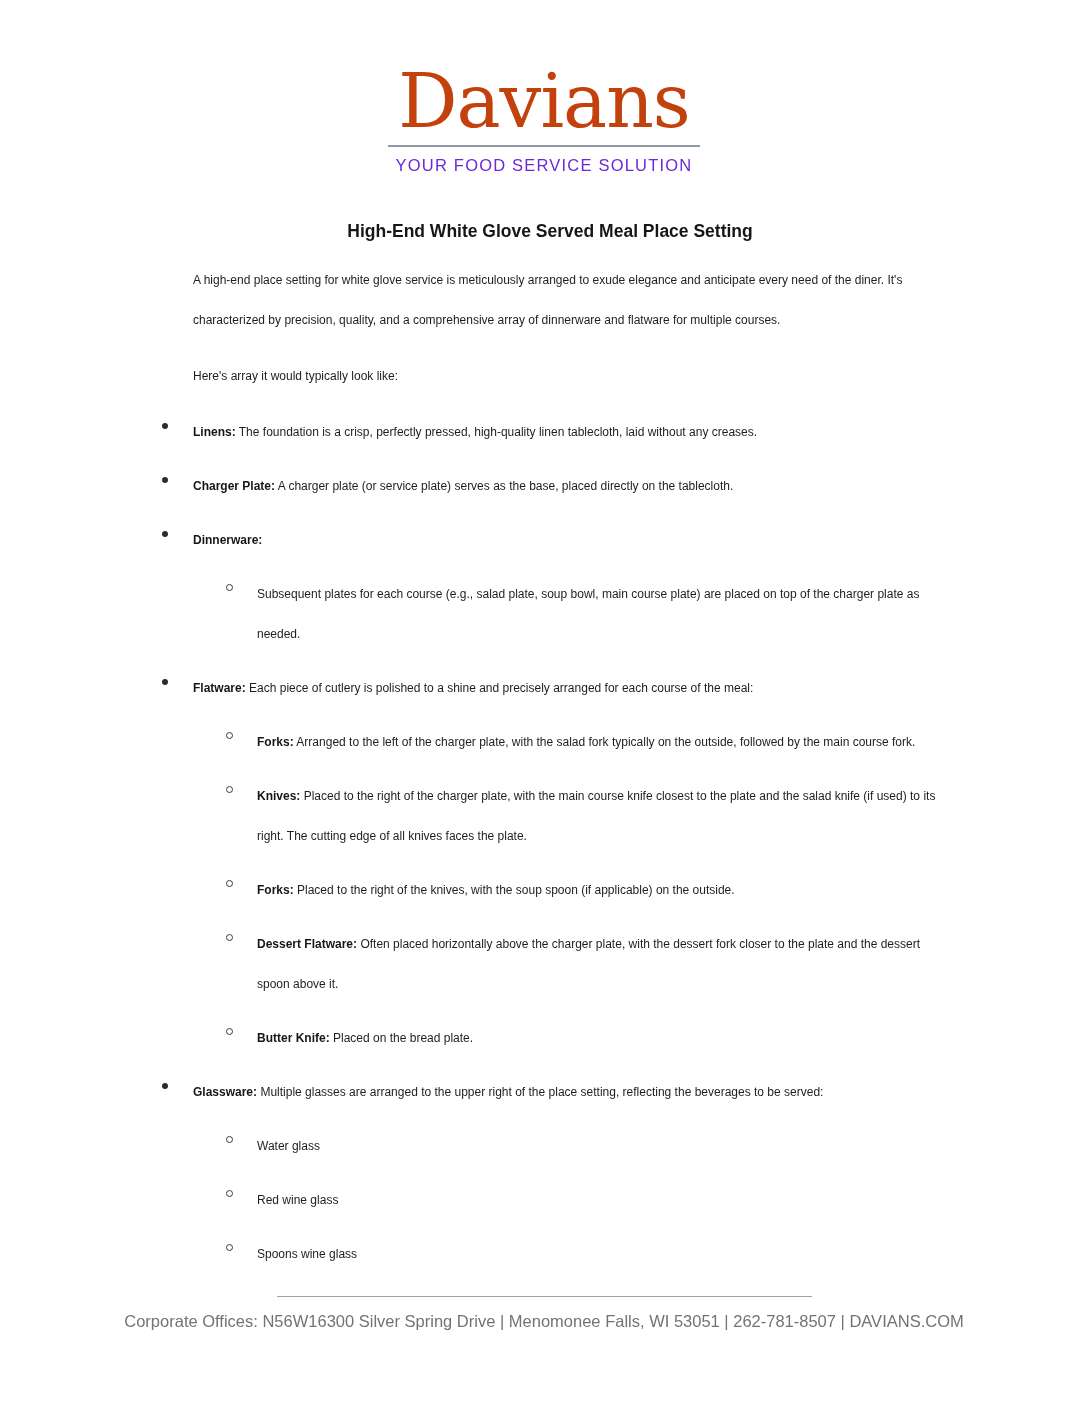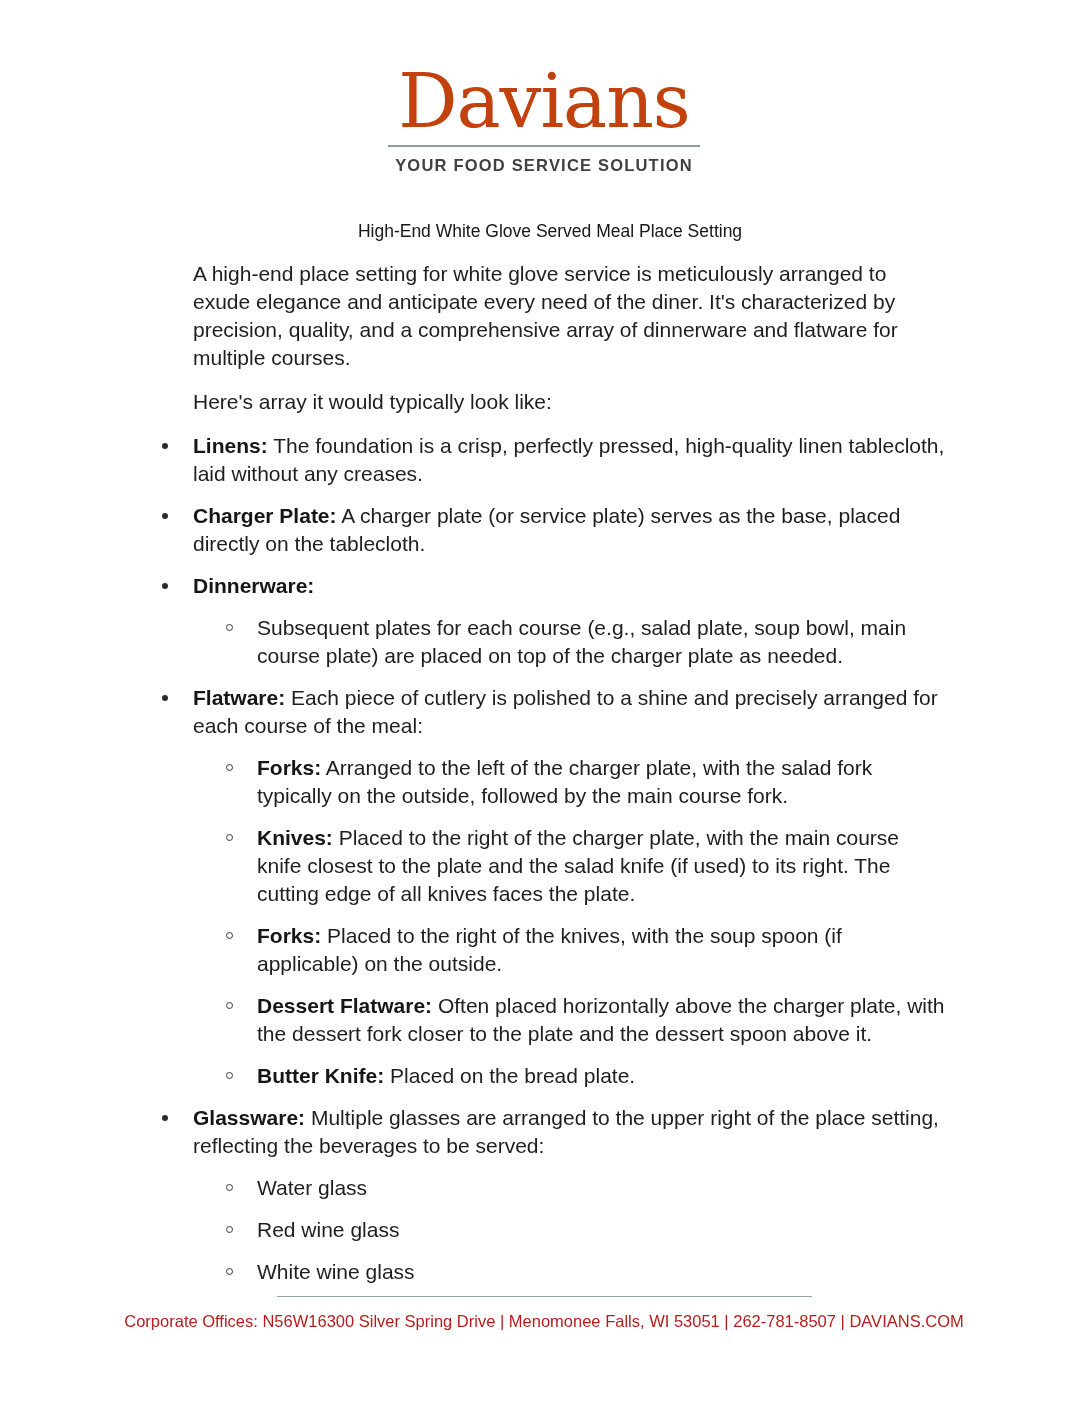--- a/index.html
+++ b/index.html
@@ -19,34 +19,33 @@
     letter-spacing:-1px;
   }
   .logo-rule {
     width:312px; height:0;
     border-top:2px solid #8d99a3;
     margin:5px auto 8px auto;
   }
   .logo-tagline {
     font-size:16.5px; line-height:21px;
     letter-spacing:1.2px;
-    color:#404040;
-    font-weight:bold;
+    color:#6d28d9;
   }
   .doc-title {
     margin:42px 138px 0 150px;
     text-align:center;
     font-size:17.5px; line-height:26px;
-    font-weight:normal;
+    font-weight:bold;
     color:#161616;
   }
   .content {
     margin:16px 0 0 193px;
     width:752px;
-    font-size:21px; line-height:28px;
+    font-size:12px; line-height:40px;
     color:#1e1e1e;
   }
   .para { margin-bottom:16px; }
   .li { position:relative; margin-bottom:14px; }
   .li.l2 { margin-left:64px; }
   .li .marker-dot {
     position:absolute; left:-31px; top:11px;
     width:6px; height:6px; border-radius:50%;
     background:#2b2b2b;
   }
@@ -61,21 +60,21 @@
     position:absolute; top:1296px; left:0; width:100%;
     text-align:center;
   }
   .footer-rule {
     width:535px; height:0;
     border-top:1px solid #95a4ae;
     margin:0 auto 13px auto;
   }
   .footer-text {
     font-size:16.5px; line-height:22px;
-    color:#b91c1c;
+    color:#737373;
   }
 </style>
 </head>
 <body>
 
 <div class="page">
 
   <div class="header">
     <div class="logo-name">Davians</div>
     <div class="logo-rule"></div>
@@ -94,21 +93,21 @@
         <div class="li l2"><span class="marker-circle"></span><span>Subsequent plates for each course (e.g., salad plate, soup bowl, main course plate) are placed on top of the charger plate as needed.</span></div>
         <div class="li l1"><span class="marker-dot"></span><strong>Flatware:</strong><span> Each piece of cutlery is polished to a shine and precisely arranged for each course of the meal:</span></div>
         <div class="li l2"><span class="marker-circle"></span><strong>Forks:</strong><span> Arranged to the left of the charger plate, with the salad fork typically on the outside, followed by the main course fork.</span></div>
         <div class="li l2"><span class="marker-circle"></span><strong>Knives:</strong><span> Placed to the right of the charger plate, with the main course knife closest to the plate and the salad knife (if used) to its right. The cutting edge of all knives faces the plate.</span></div>
         <div class="li l2"><span class="marker-circle"></span><strong>Forks:</strong><span> Placed to the right of the knives, with the soup spoon (if applicable) on the outside.</span></div>
         <div class="li l2"><span class="marker-circle"></span><strong>Dessert Flatware:</strong><span> Often placed horizontally above the charger plate, with the dessert fork closer to the plate and the dessert spoon above it.</span></div>
         <div class="li l2"><span class="marker-circle"></span><strong>Butter Knife:</strong><span> Placed on the bread plate.</span></div>
         <div class="li l1"><span class="marker-dot"></span><strong>Glassware:</strong><span> Multiple glasses are arranged to the upper right of the place setting, reflecting the beverages to be served:</span></div>
         <div class="li l2"><span class="marker-circle"></span><span>Water glass</span></div>
         <div class="li l2"><span class="marker-circle"></span><span>Red wine glass</span></div>
-        <div class="li l2"><span class="marker-circle"></span><span>White wine glass</span></div>
+        <div class="li l2"><span class="marker-circle"></span><span>Spoons wine glass</span></div>
       </div>
   </div>
 
   <div class="footer">
     <div class="footer-rule"></div>
     <div class="footer-text">Corporate Offices: N56W16300 Silver Spring Drive | Menomonee Falls, WI 53051 | 262-781-8507 | DAVIANS.COM</div>
   </div>
 
 </div>
 

